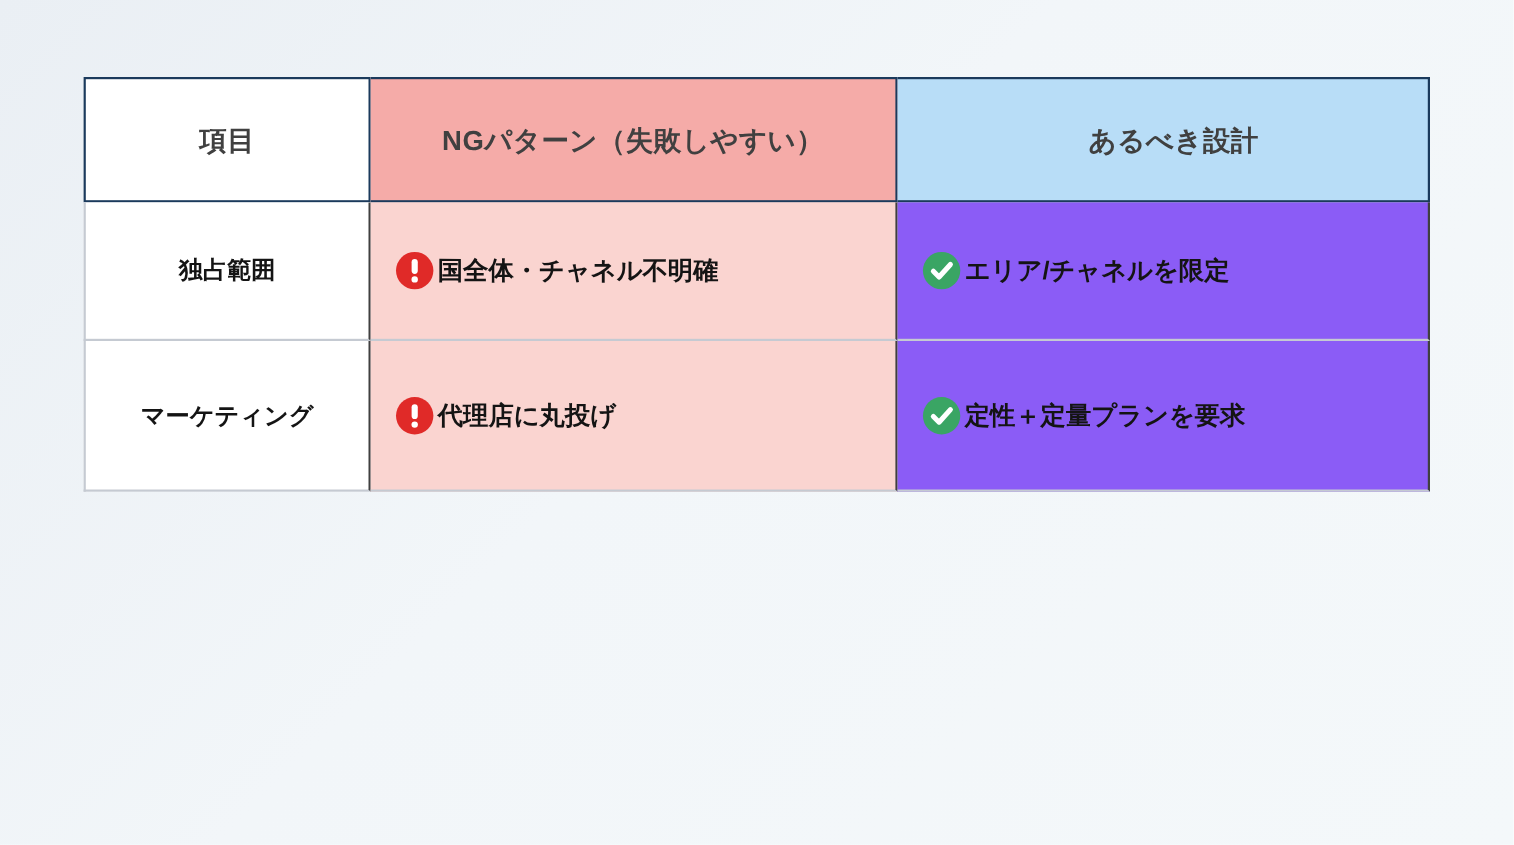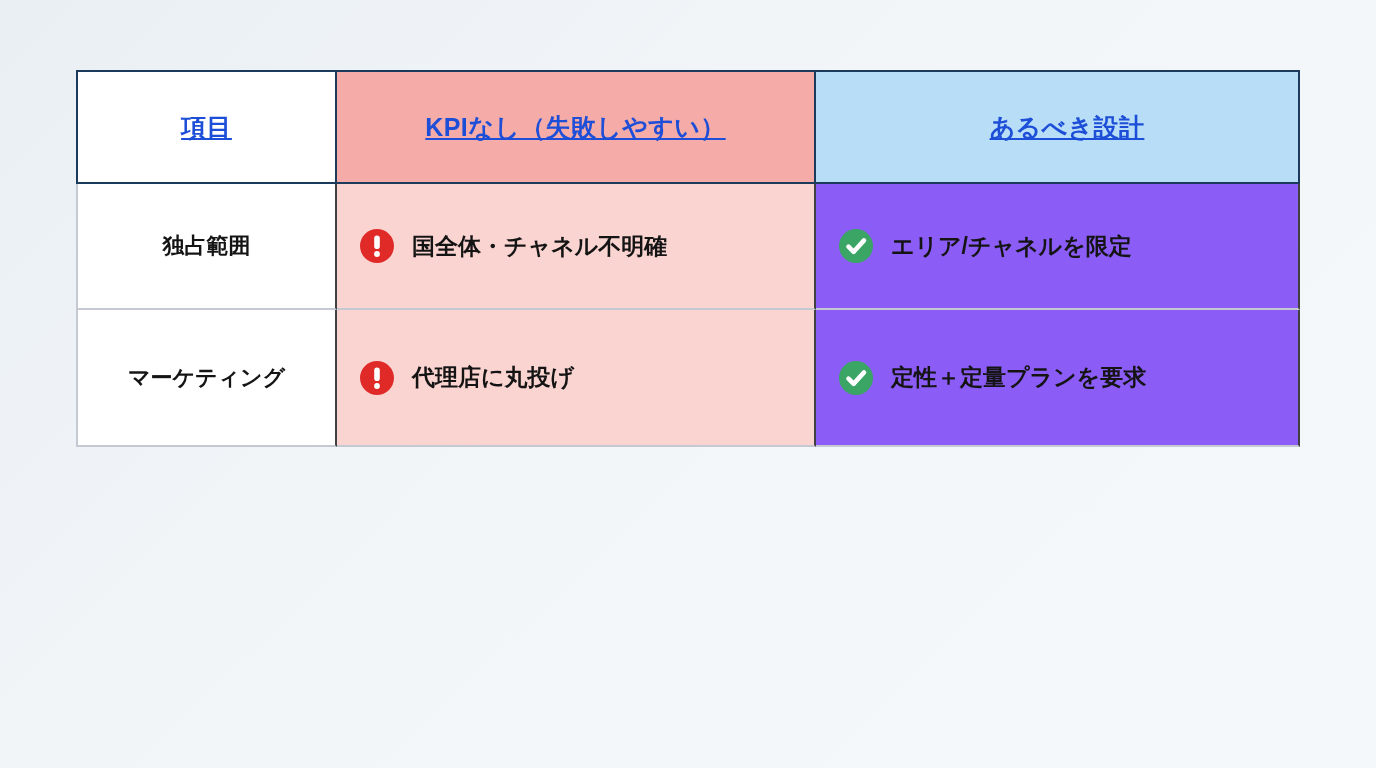--- a/index.html
+++ b/index.html
@@ -42,23 +42,22 @@
   col.col-ng    { width: 479px; }
   col.col-good  { width: 484px; }
 
   
   thead th {
     height: 110px;
     border: 2px solid #1b3a5c;
     text-align: center;
     font-size: 25px;
     font-weight: bold;
-    color: #1d4ed8;
+    color: #404040;
     letter-spacing: 0.4px;
-    text-decoration: underline;
   }
   thead th.h-item { background: #ffffff; border-right-width: 2px; }
   thead th.h-ng   { background: #f5aba8; border-left: none; }
   thead th.h-good { background: #b8ddf7; border-left: none; padding-left: 20px; }
 
   
   tbody td {
     height: 135px;
     border-right: 2px solid #404040;
     border-bottom: 2px solid #c5cad2;
@@ -77,21 +76,21 @@
     color: #141414;
   }
   td.c-ng   { background: #fad4d0; }
   td.c-good { background: #8b5cf6; }
 
   tbody tr:nth-child(1) td { height: 124px; }
 
   .cell-inner {
     display: flex;
     align-items: center;
-    gap: 17px;
+    gap: 3px;
     padding-left: 22px;
     font-size: 23px;
     font-weight: bold;
     color: #141414;
     white-space: nowrap;
   }
 
   .badge-icon {
     flex: 0 0 auto;
     width: 36px;
@@ -111,21 +110,21 @@
   <table class="comparison-table">
     <colgroup>
       <col class="col-item">
       <col class="col-ng">
       <col class="col-good">
     </colgroup>
 
     <thead>
       <tr>
         <th class="h-item">項目</th>
-        <th class="h-ng">KPIなし（失敗しやすい）</th>
+        <th class="h-ng">NGパターン（失敗しやすい）</th>
         <th class="h-good">あるべき設計</th>
       </tr>
     </thead>
 
     <tbody>
 
       <tr>
         <td class="c-item">
           <span class="item-label">独占範囲</span>
         </td>

